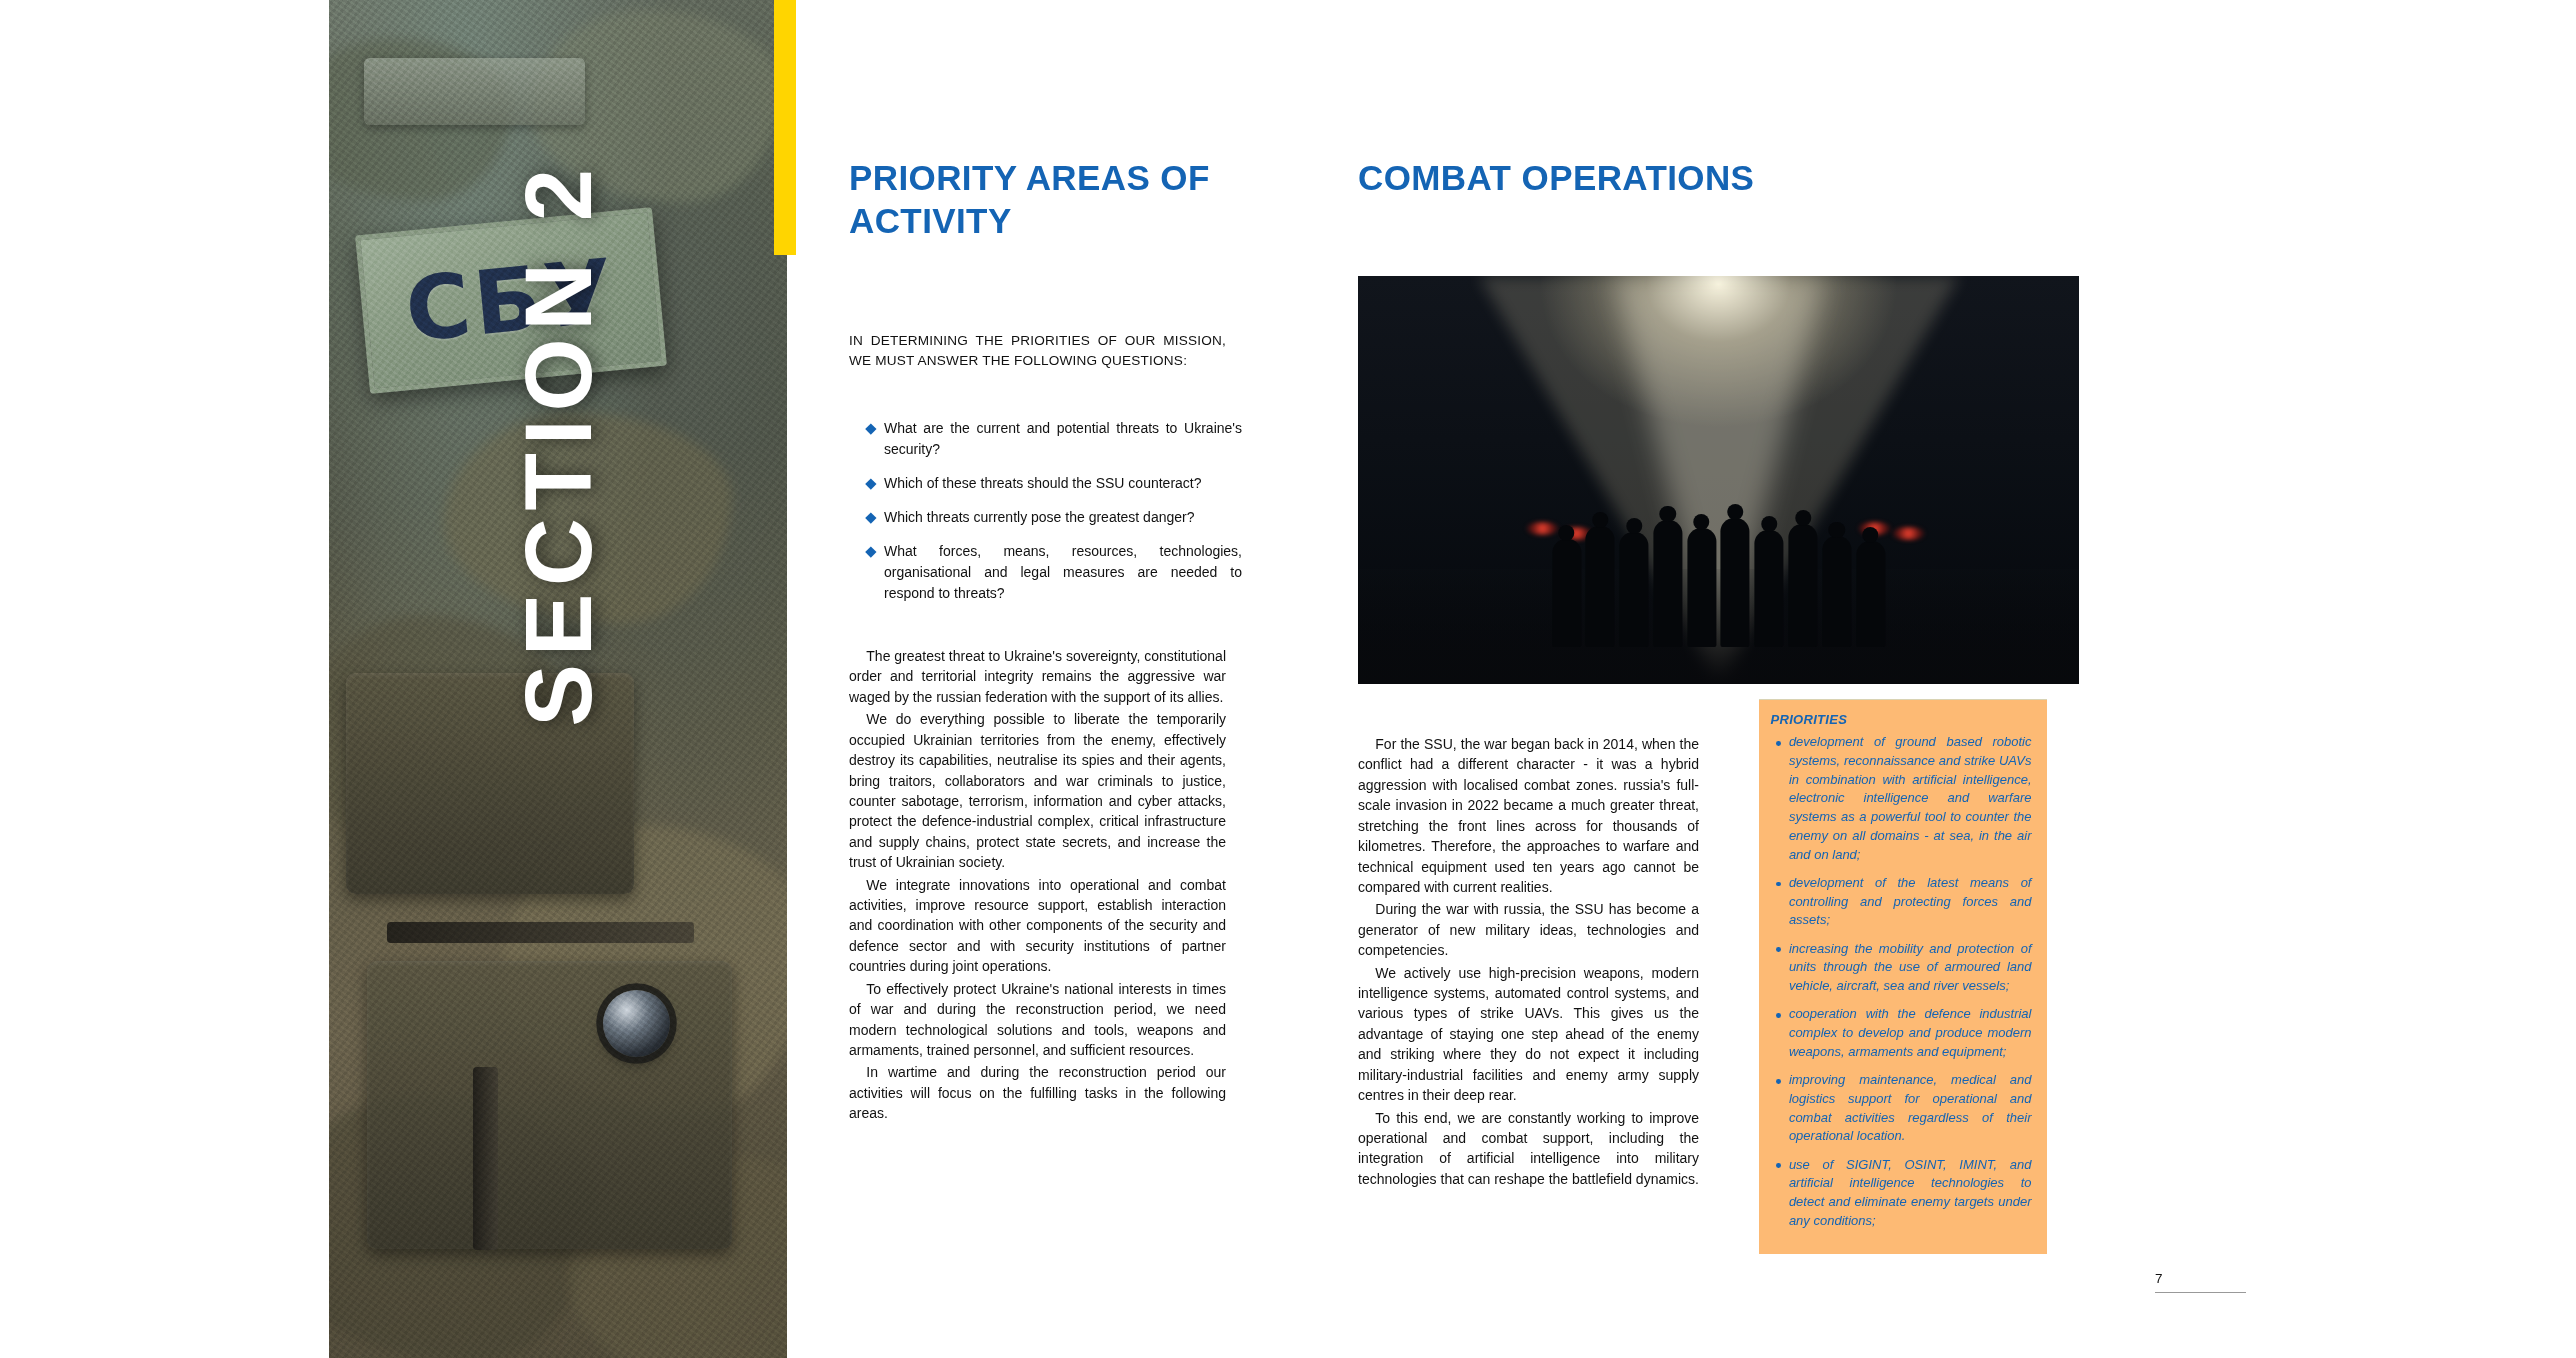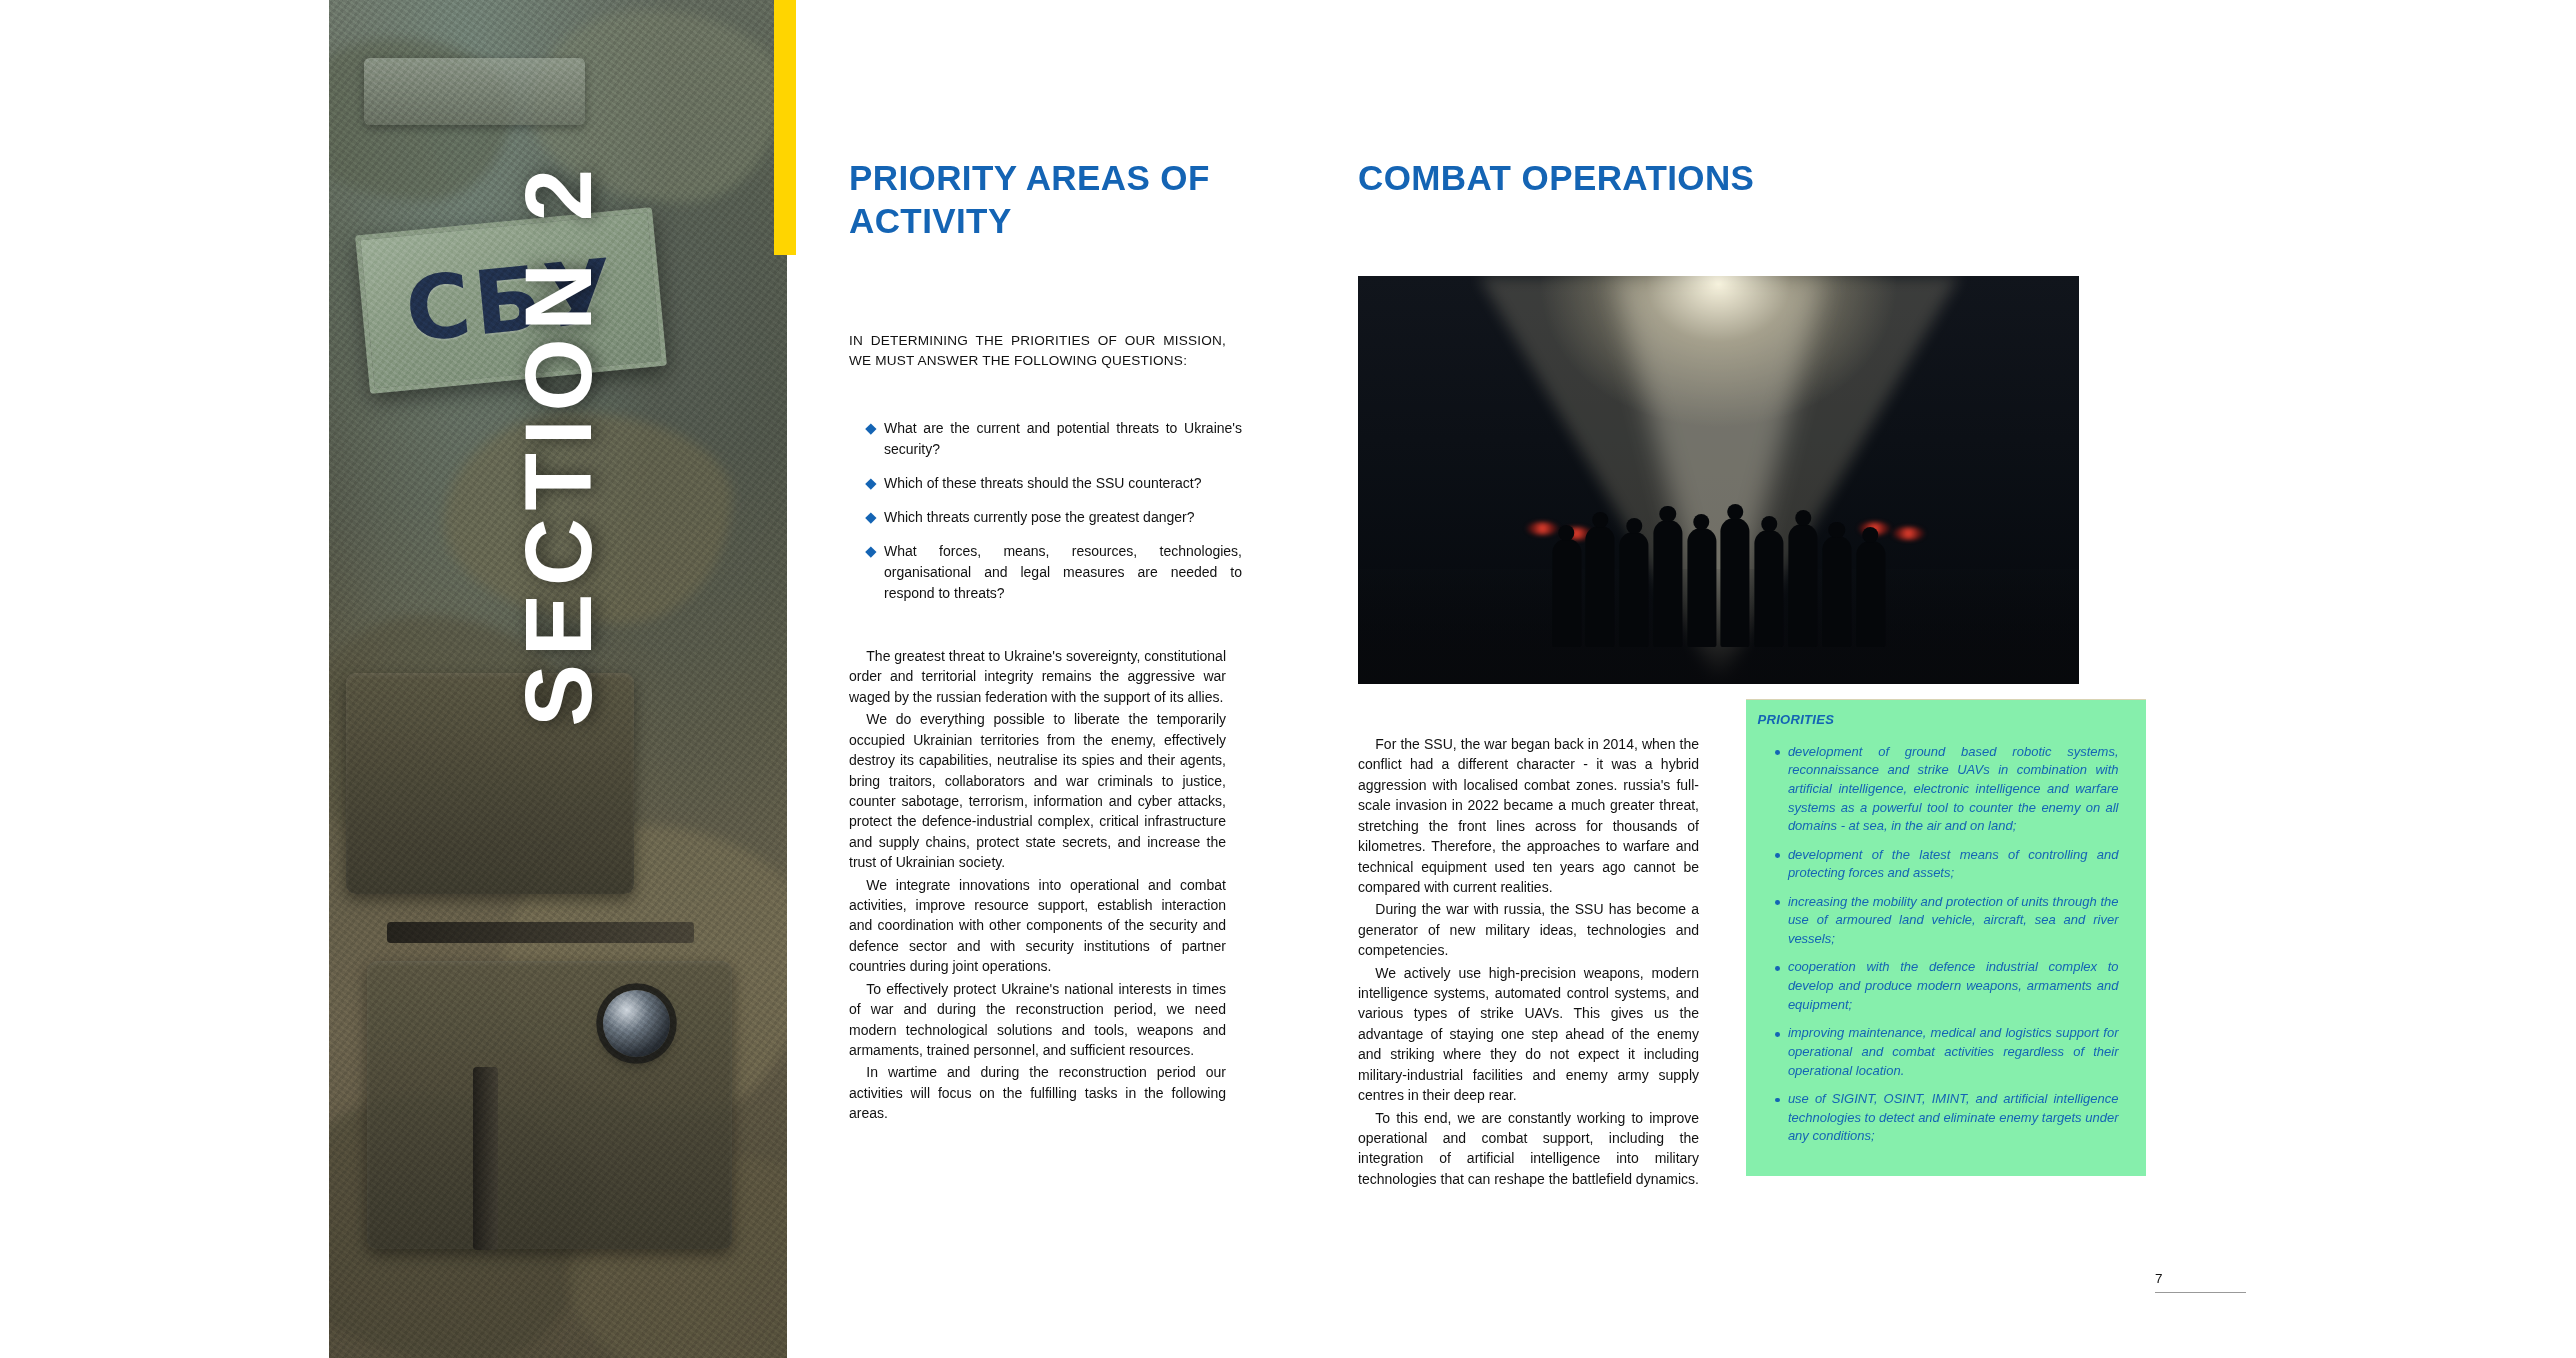--- a/index.html
+++ b/index.html
@@ -258,36 +258,36 @@
   }
 
   
   .right-body {
     position: absolute;
     top: 686px; left: 0; width: 341px; margin-top: 48px;
   }
 
   .priorities-box {
     position: absolute;
-    top: 699px; left: 388px;
-    width: 400px;
-    background: #86efac;
+    top: 699px; left: 401px;
+    width: 288px;
+    background: #fdba74;
     border-top: 1.9px solid #d9d3b4;
     padding: 11.5px 11.5px 13.5px 11.5px;
   }
   .priorities-title {
     color: #1464b4;
     font-weight: 700;
     font-style: italic;
     font-size: 13px;
     letter-spacing: 0.3px;
     margin: 0 0 6.7px 0;
   }
   .priorities-list {
-    margin: 16px; padding: 0; list-style: none;
+    margin: 4px; padding: 0; list-style: none;
   }
   .priorities-list li {
     position: relative;
     padding-left: 14.4px;
     margin-bottom: 9.6px;
     font-size: 13px;
     line-height: 1.44;
     font-style: italic;
     color: #1464b4;
     text-align: justify;

